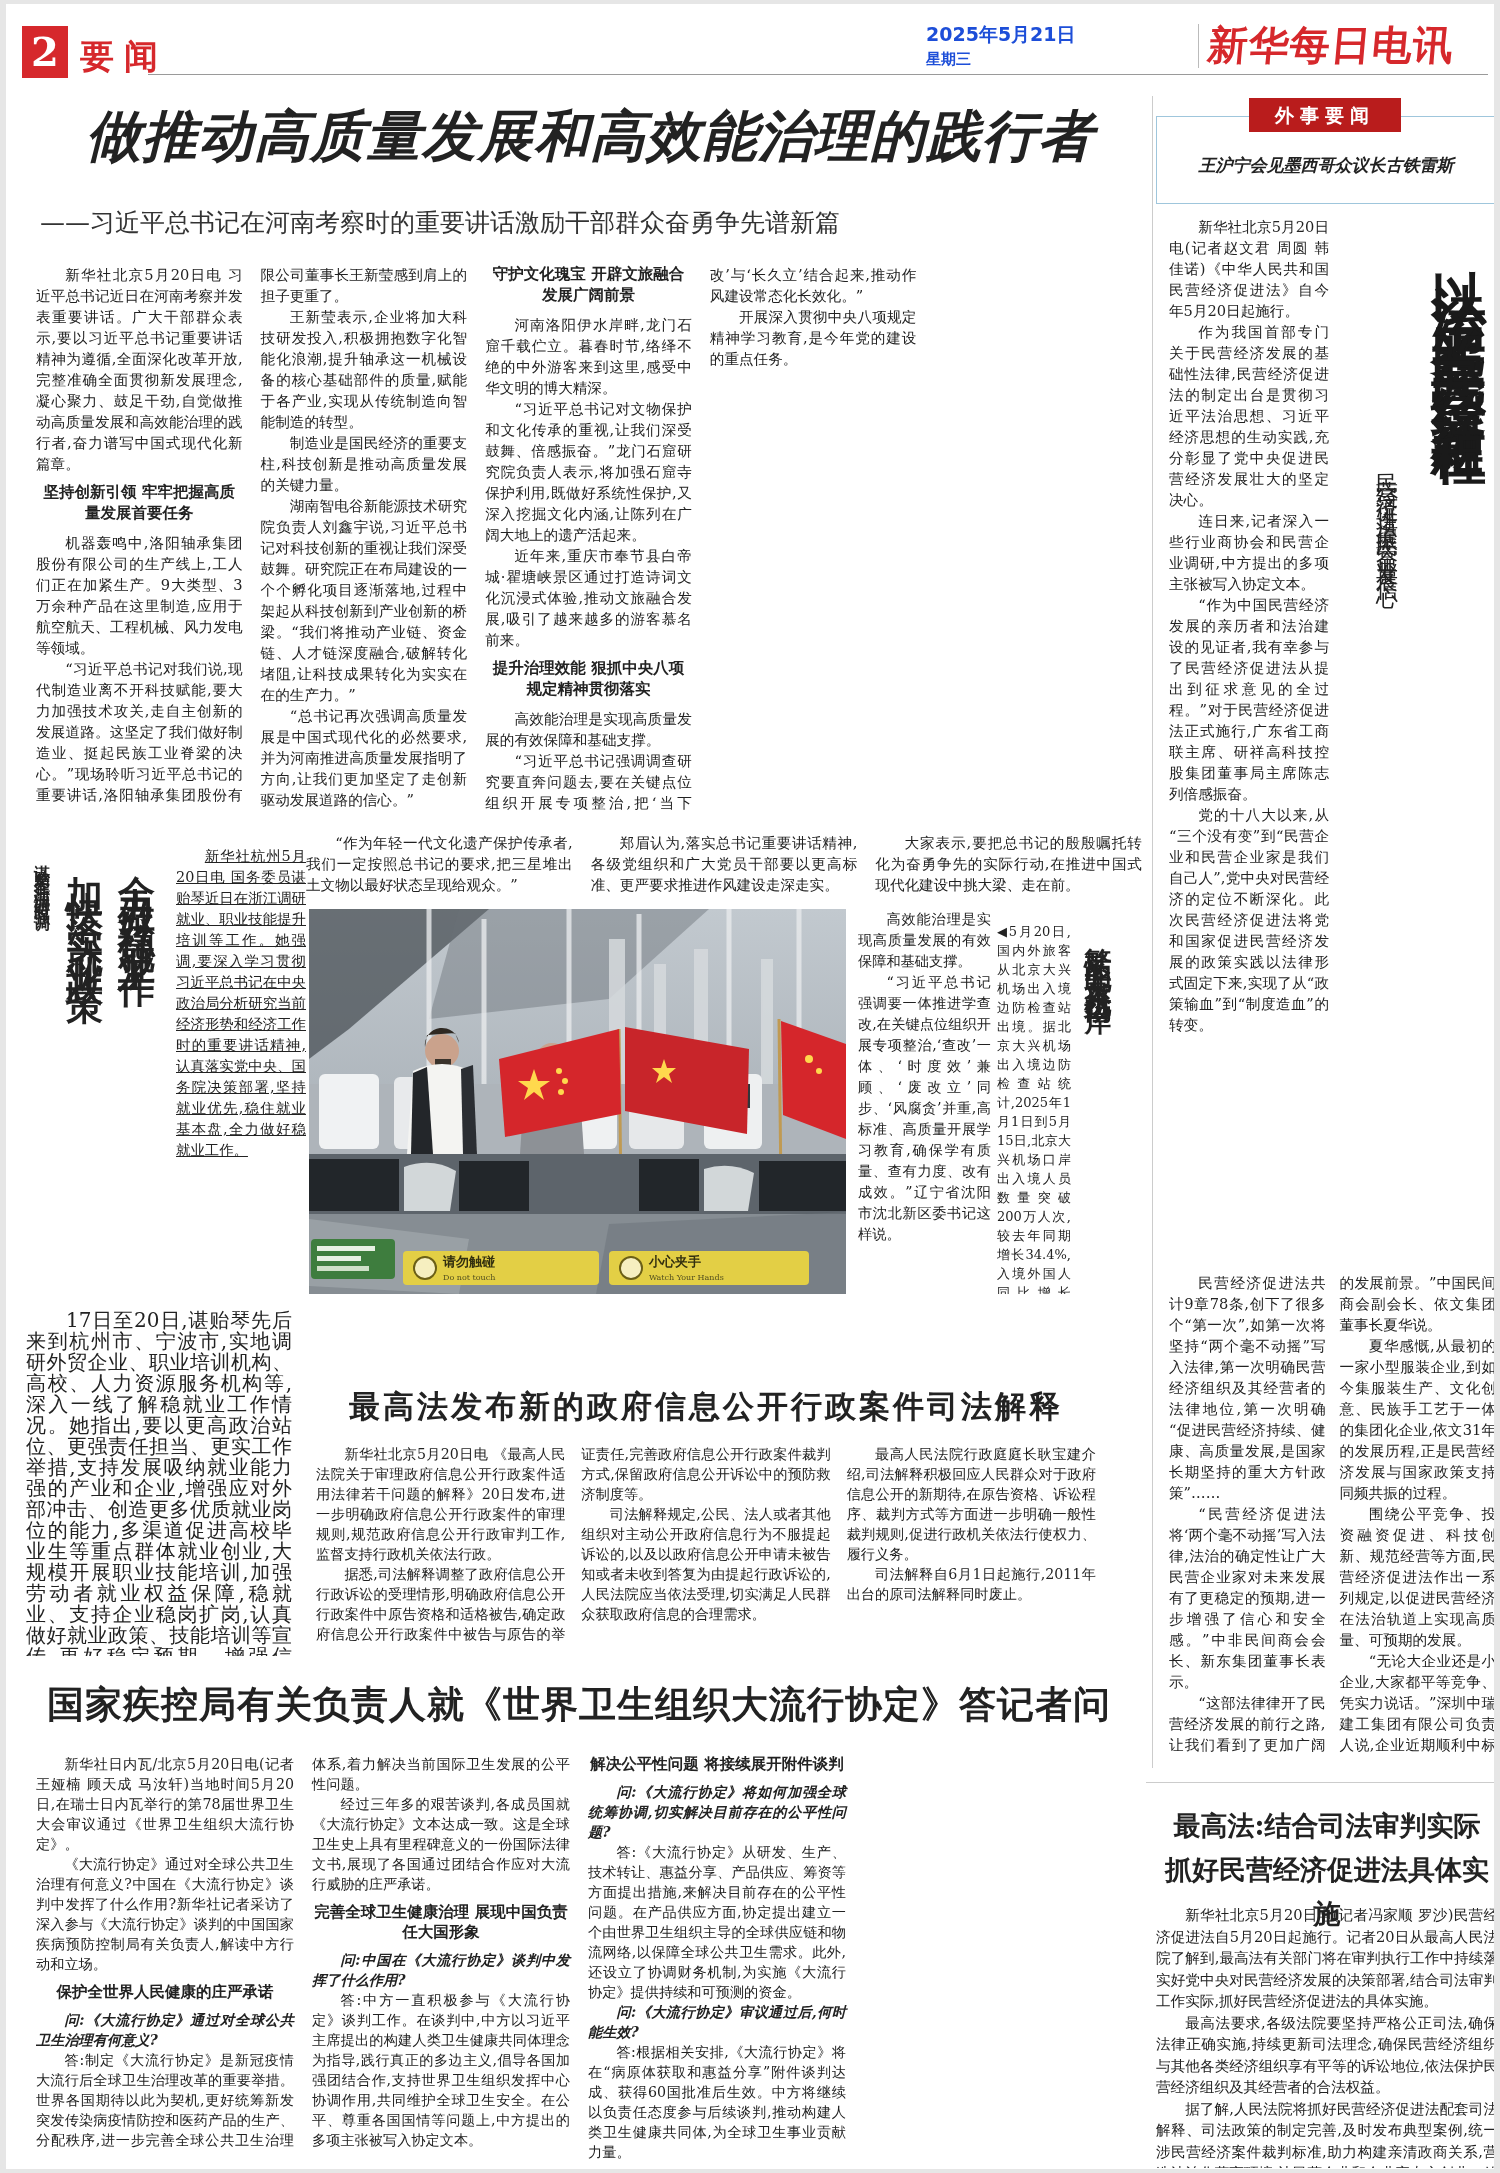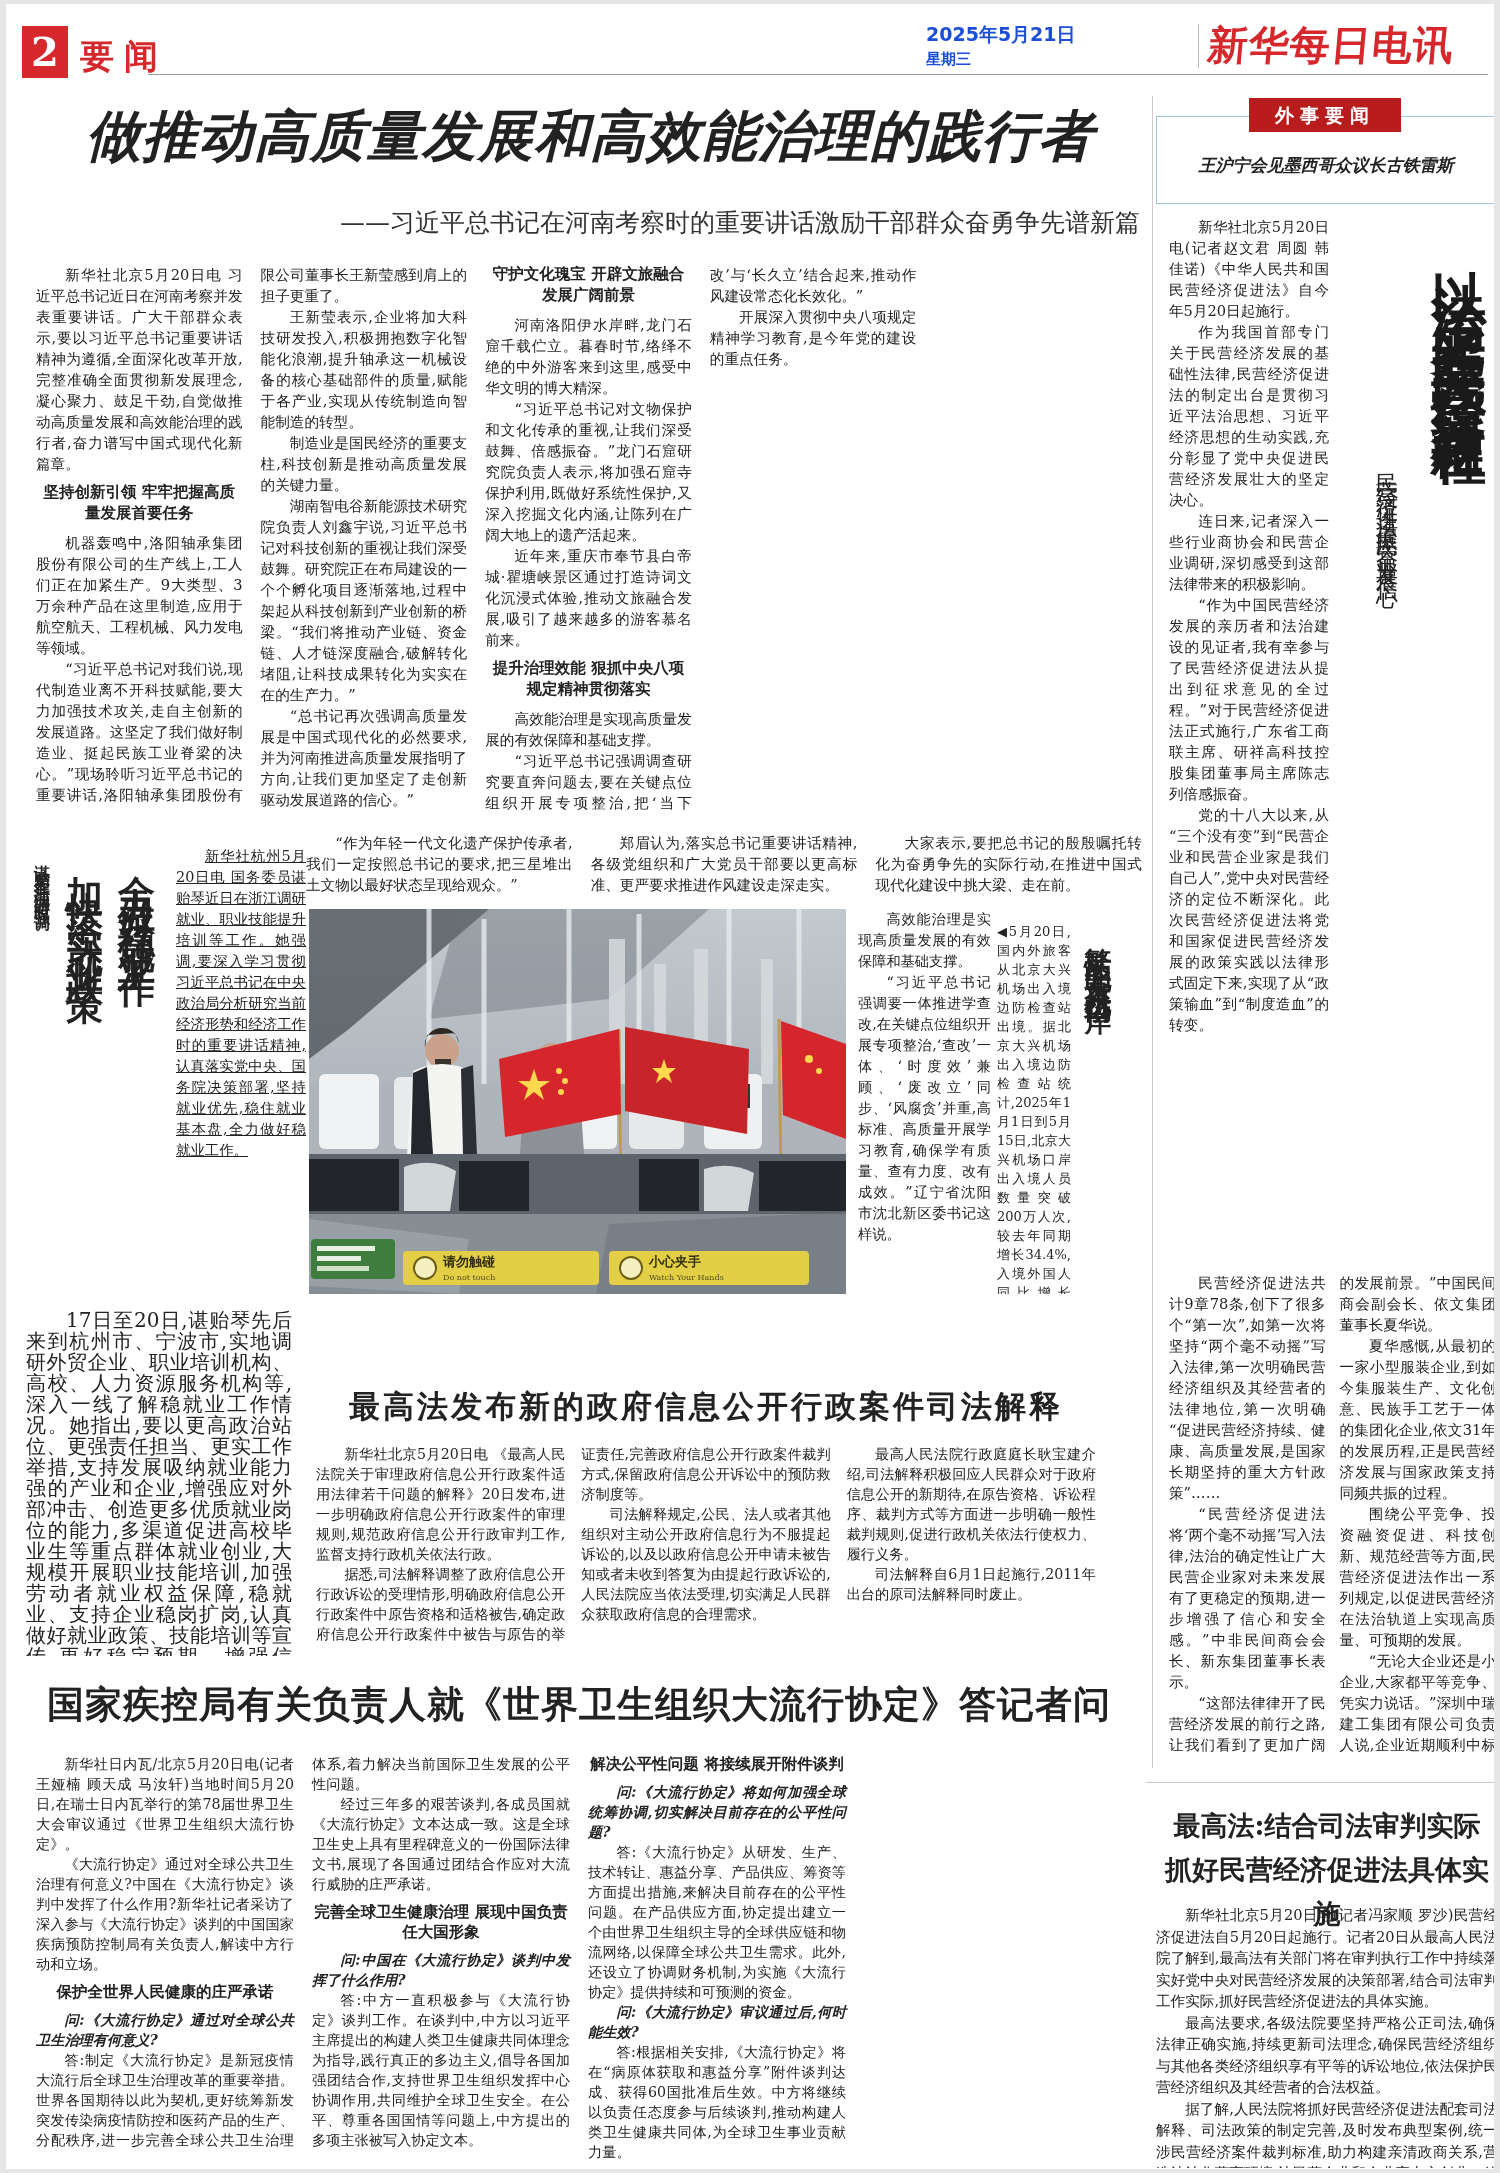--- a/index.html
+++ b/index.html
@@ -13,21 +13,21 @@
   .head-rule{left:142px;top:70px;width:1340px;height:1px;background:#9a9a9a;}
   .date-block{left:920px;top:18px;width:262px;text-align:left;font-family:"DejaVu Sans","Liberation Sans",sans-serif;color:#1d4ed8;}
   .date-line1{font-size:19px;font-weight:bold;}
   .date-line2{font-size:15px;font-weight:bold;margin-top:2px;}
   .date-divider{left:1192px;top:20px;width:1px;height:44px;background:#bbb;}
   .masthead{left:1202px;top:14px;width:286px;color:#d6282c;font-weight:bold;font-size:40px;
             transform:skewX(-5deg);letter-spacing:1px;white-space:nowrap;}
   
   .main-title{left:34px;top:96px;width:1100px;text-align:center;font-size:55px;font-weight:bold;color:#222;
               letter-spacing:1px;white-space:nowrap;font-style:italic;}
-  .main-subtitle{left:34px;top:202px;width:1100px;text-align:right;font-size:25px;color:#333;
+  .main-subtitle{left:34px;top:202px;width:1100px;text-align:left;font-size:25px;color:#333;
                  font-family:"DejaVu Sans","Liberation Sans",sans-serif;white-space:nowrap;}
   .bodytext{font-size:14.6px;line-height:21px;text-align:justify;overflow:hidden;column-fill:auto;}
   .bodytext p{margin:0;text-indent:2em;}
   .bodytext p.sub{font-weight:bold;text-indent:0;text-align:center;margin:8px 0;font-size:15.5px;
                   font-family:"DejaVu Sans","Liberation Sans",sans-serif;}
   .bodytext p.q{font-weight:bold;font-style:italic;}
   .main-body{left:30px;top:260px;width:1105px;height:566px;column-count:5;column-gap:18px;}
   .main-tail{left:300px;top:828px;width:836px;height:72px;column-count:3;column-gap:18px;}
   .main-tail2{left:852px;top:905px;width:133px;height:385px;font-size:14.2px;}
   
@@ -115,21 +115,21 @@
     </div>
 
   <div class="abs foreign-box"></div>
   <div class="abs foreign-tab">外事要闻</div>
   <div class="abs foreign-item">王沪宁会见墨西哥众议长古铁雷斯</div>
 
   <div class="abs v-rule"></div>
   <div class="abs bodytext right-colA">
       <p class="para">新华社北京5月20日电(记者赵文君 周圆 韩佳诺)《中华人民共和国民营经济促进法》自今年5月20日起施行。</p>
       <p class="para">作为我国首部专门关于民营经济发展的基础性法律,民营经济促进法的制定出台是贯彻习近平法治思想、习近平经济思想的生动实践,充分彰显了党中央促进民营经济发展壮大的坚定决心。</p>
-      <p class="para">连日来,记者深入一些行业商协会和民营企业调研,深切感受到这部法律带来的积极影响。</p>
+      <p class="para">连日来,记者深入一些行业商协会和民营企业调研,中方提出的多项主张被写入协定文本。</p>
       <p class="para">“作为中国民营经济发展的亲历者和法治建设的见证者,我有幸参与了民营经济促进法从提出到征求意见的全过程。”对于民营经济促进法正式施行,广东省工商联主席、研祥高科技控股集团董事局主席陈志列倍感振奋。</p>
       <p class="para">党的十八大以来,从“三个没有变”到“民营企业和民营企业家是我们自己人”,党中央对民营经济的定位不断深化。此次民营经济促进法将党和国家促进民营经济发展的政策实践以法律形式固定下来,实现了从“政策输血”到“制度造血”的转变。</p>
     </div>
   <div class="abs right-subtitle">民营经济促进法提振民营企业发展信心</div>
   <div class="abs right-title">以法治之光照亮民营经济新征程</div>
   <div class="abs bodytext right-colB">
       <p class="para">民营经济促进法共计9章78条,创下了很多个“第一次”,如第一次将坚持“两个毫不动摇”写入法律,第一次明确民营经济组织及其经营者的法律地位,第一次明确“促进民营经济持续、健康、高质量发展,是国家长期坚持的重大方针政策”……</p>
       <p class="para">“民营经济促进法将‘两个毫不动摇’写入法律,法治的确定性让广大民营企业家对未来发展有了更稳定的预期,进一步增强了信心和安全感。”中非民间商会会长、新东集团董事长表示。</p>
       <p class="para">“这部法律律开了民营经济发展的前行之路,让我们看到了更加广阔的发展前景。”中国民间商会副会长、依文集团董事长夏华说。</p>
       <p class="para">夏华感慨,从最初的一家小型服装企业,到如今集服装生产、文化创意、民族手工艺于一体的集团化企业,依文31年的发展历程,正是民营经济发展与国家政策支持同频共振的过程。</p>

